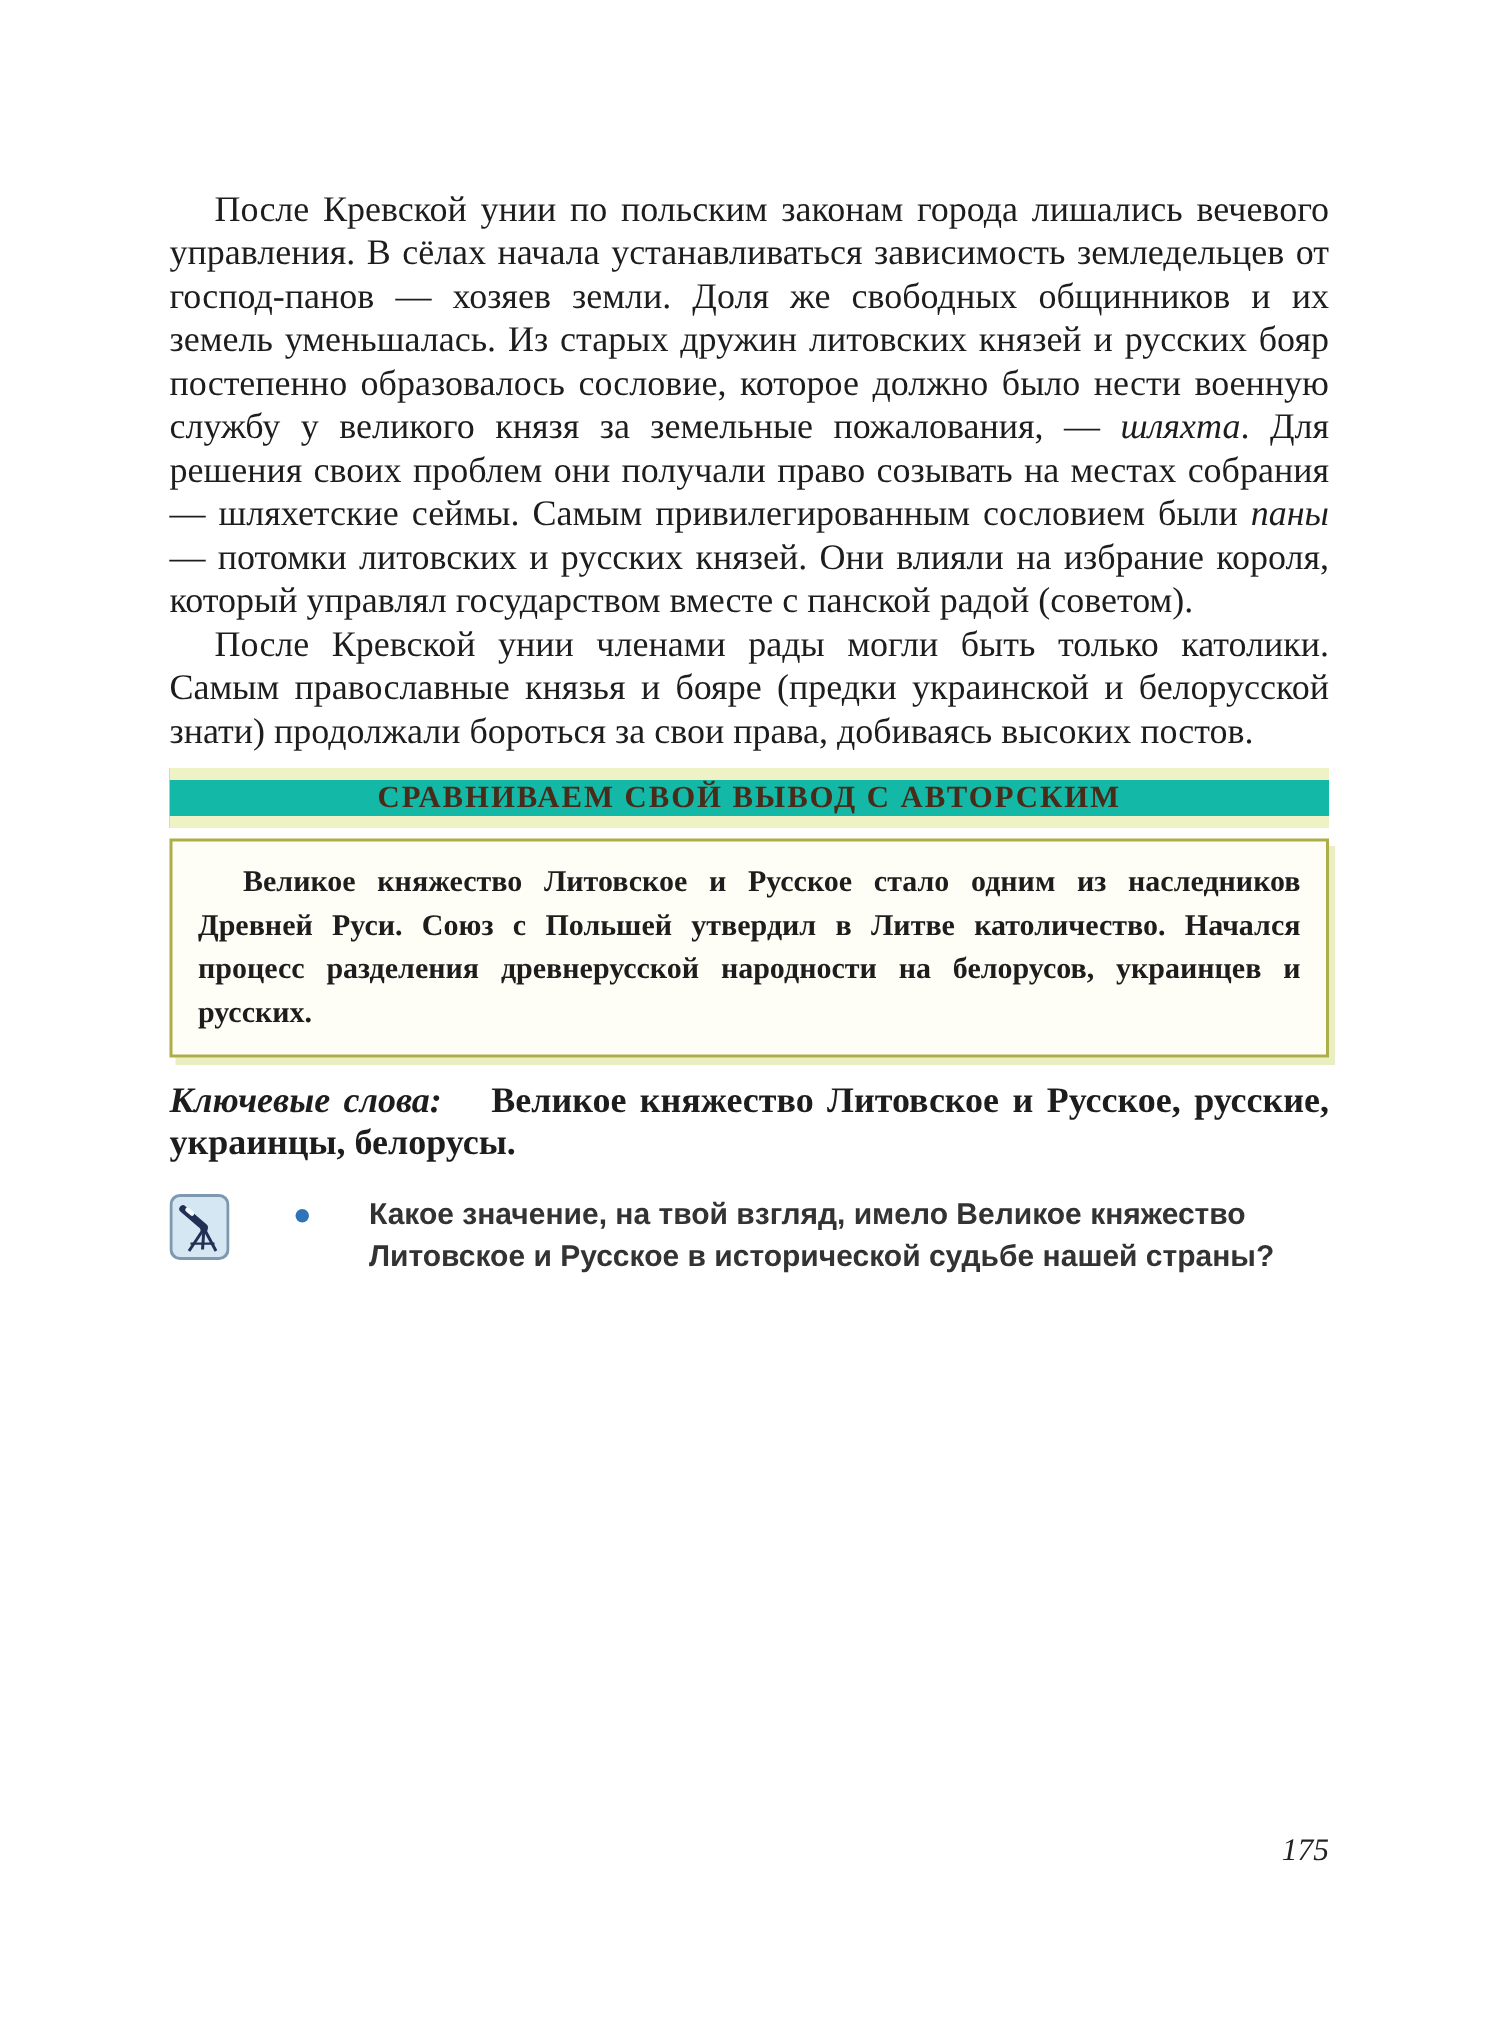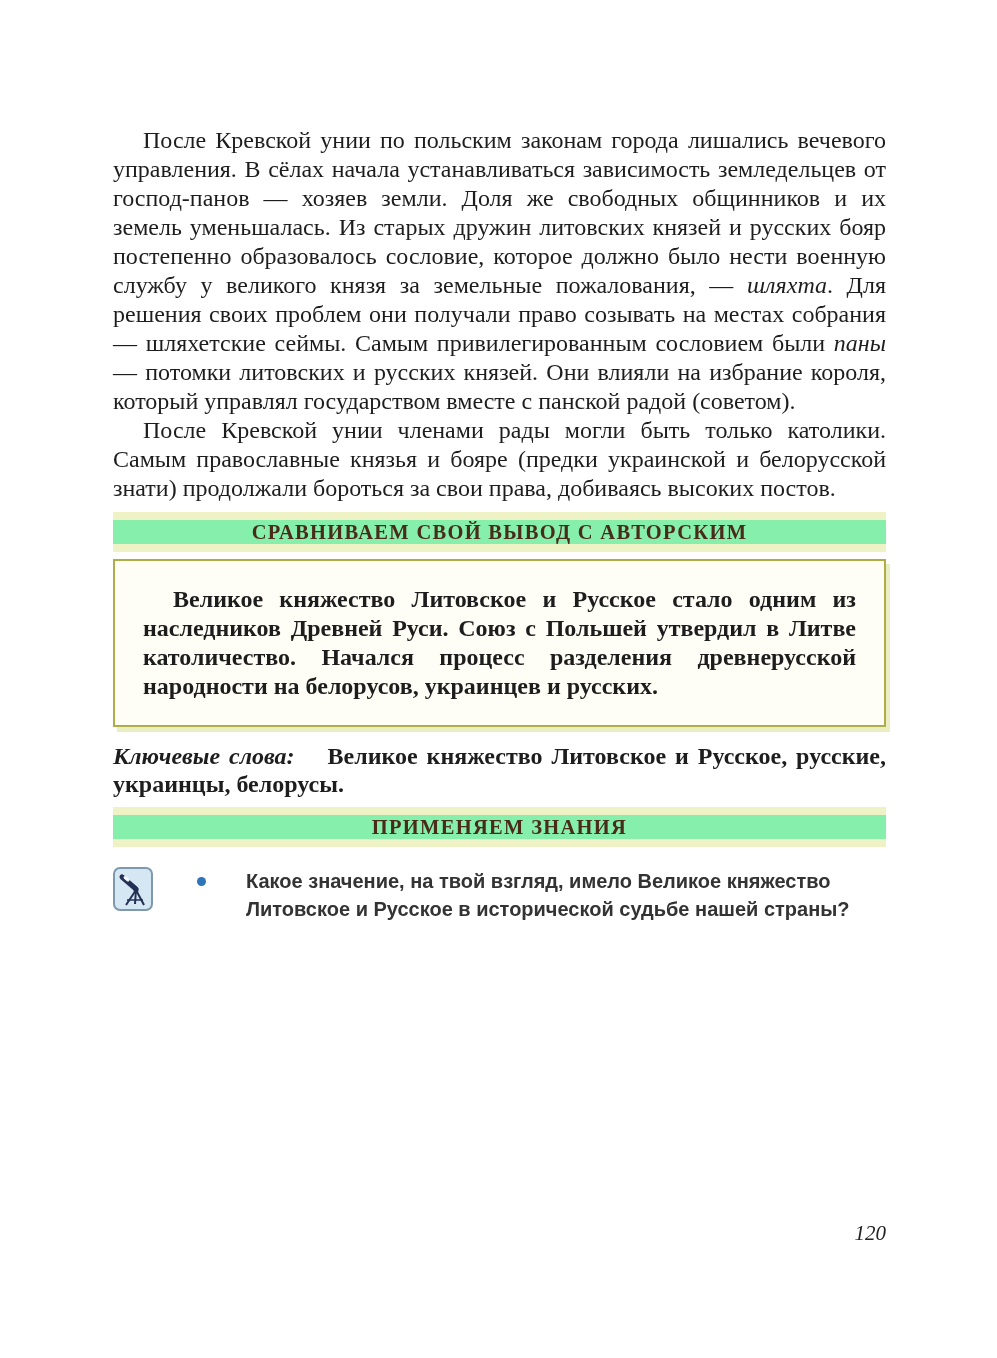--- a/index.html
+++ b/index.html
@@ -30,21 +30,21 @@
     text-align: justify;
     text-indent: 30px;
   }
   .it { font-style: italic; }
 
   
   .banner {
     margin-top: 9px;
     border-top: 8px solid #eef2c4;
     border-bottom: 8px solid #eef2c4;
-    background: #86efac;
+    background: #14b8a6;
     text-align: center;
     padding: 1px 0;
   }
   .banner-text {
     font-weight: bold;
     font-size: 20.5px;
     line-height: 22px;
     letter-spacing: 1.3px;
     color: #482b19;
     white-space: nowrap;
@@ -52,23 +52,23 @@
 
   
   .conclusion-box {
     margin-top: 7px;
     border: 2px solid #aeae48;
     box-shadow: 4px 5px 0 #e9eec3;
     background: #fffef6;
     padding: 9px 13px;
   }
   .box-text {
-    margin: 15px;
+    margin: 4px;
     font-weight: bold;
-    font-size: 24px;
+    font-size: 20px;
     line-height: 29px;
     text-align: justify;
     text-indent: 30px;
   }
 
   
   .keywords {
     margin: 15px 0 0 0;
     font-weight: bold;
     font-size: 24px;
@@ -135,37 +135,34 @@
 
     <div class="conclusion-box">
       <p class="box-text">Великое княжество Литовское и Русское стало одним из наследников Древней Руси. Союз с Польшей утвердил в Литве католичество. Начался процесс разделения древнерусской народности на белорусов, украинцев и русских.</p>
     </div>
 
     <p class="keywords">
       <span class="kw-label">Ключевые слова:</span>
       <span class="kw-text">Великое княжество Литовское и Русское, русские, украинцы, белорусы.</span>
     </p>
 
-    <div class="banner">
-      <span class="banner-text">ПРИМЕНЯЕМ ЗНАНИЯ</span>
-    </div>
 
     <div class="task">
       <span class="task-icon">
         <svg width="40" height="44" viewBox="0 0 40 44" xmlns="http://www.w3.org/2000/svg">
           <rect x="1" y="1" width="38" height="42" rx="6" fill="#d6e7f4" stroke="#7e99ad" stroke-width="2"></rect>
           <line x1="9" y1="10" x2="23" y2="22" stroke="#233055" stroke-width="5" stroke-linecap="round"></line>
           <line x1="12" y1="10.5" x2="15" y2="13" stroke="#f4f8fb" stroke-width="3" stroke-linecap="round"></line>
           <circle cx="23" cy="23" r="2.5" fill="#233055"></circle>
           <line x1="23" y1="23" x2="13" y2="38" stroke="#233055" stroke-width="2"></line>
           <line x1="23" y1="23" x2="31" y2="38" stroke="#233055" stroke-width="2"></line>
           <line x1="23" y1="23" x2="22" y2="37" stroke="#233055" stroke-width="2"></line>
           <line x1="14" y1="33" x2="30" y2="33" stroke="#233055" stroke-width="1.5"></line>
         </svg>
       </span>
       <span class="bullet"></span>
       <p class="task-text">Какое значение, на твой взгляд, имело Великое княжество Литовское и Русское в исторической судьбе нашей страны?</p>
     </div>
 
   </div>
 
-  <div class="page-number">120</div>
+  <div class="page-number">175</div>
 </div>
 
 </body></html>

